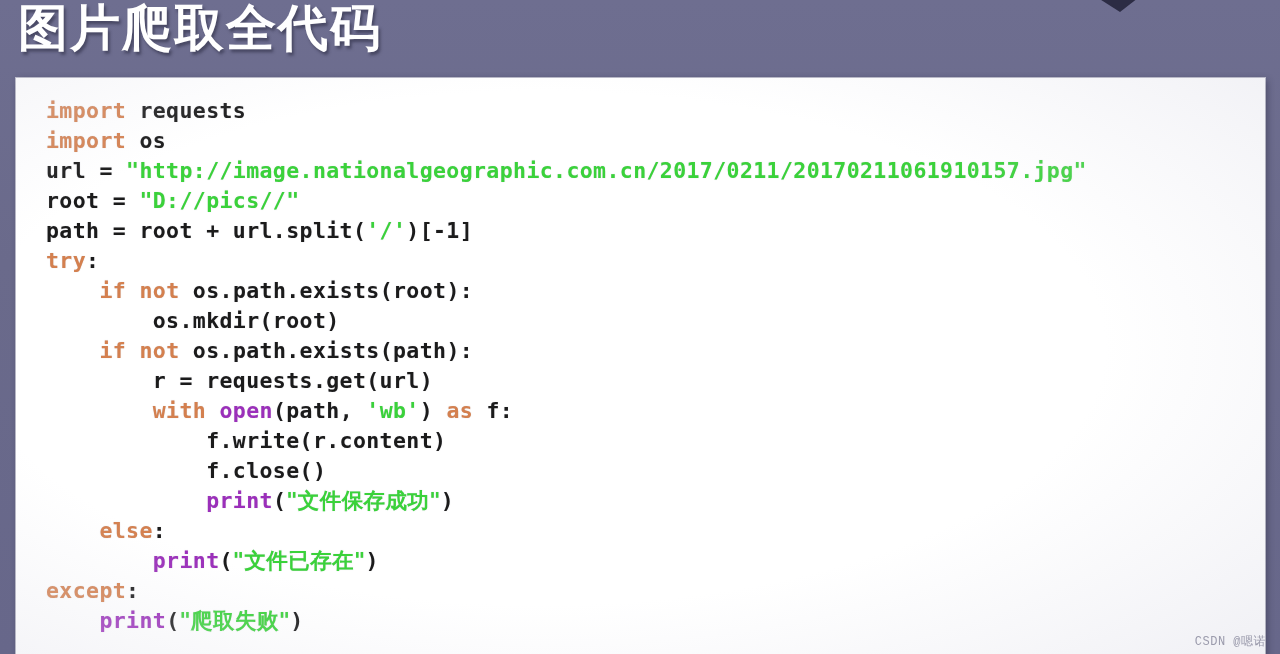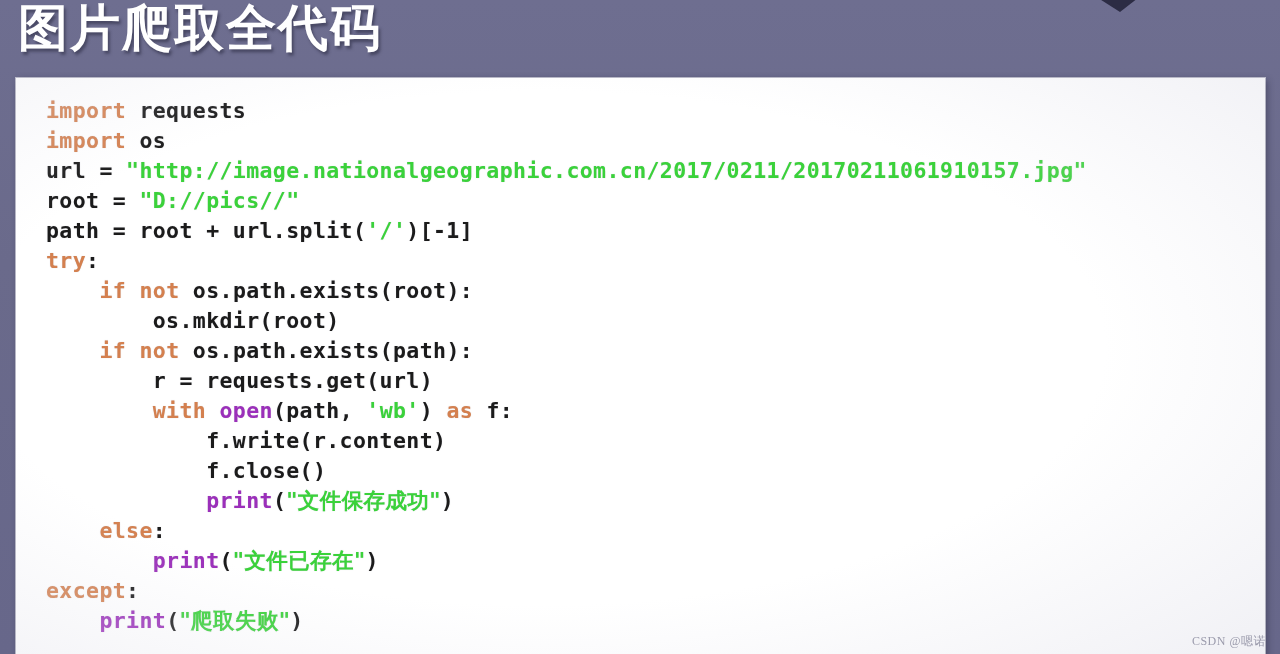--- a/index.html
+++ b/index.html
@@ -92,21 +92,21 @@
   .str { color: #3ad23a; }   
   .fn  { color: #9b2fba; }   
   .pl  { color: #1b1b1b; }   
 
   .cjk { font-family: "DejaVu Sans", sans-serif; font-weight: 700; }
 
   .watermark {
     position: absolute;
     right: 14px;
     bottom: 4px;
-    font-family: Liberation Serif, serif;
+    font-family: Liberation Mono, monospace;
     font-size: 12px;
     color: #9b9bac;
     letter-spacing: 0.5px;
     white-space: nowrap;
   }
 </style>
 </head>
 <body>
 
 <div class="slide">

